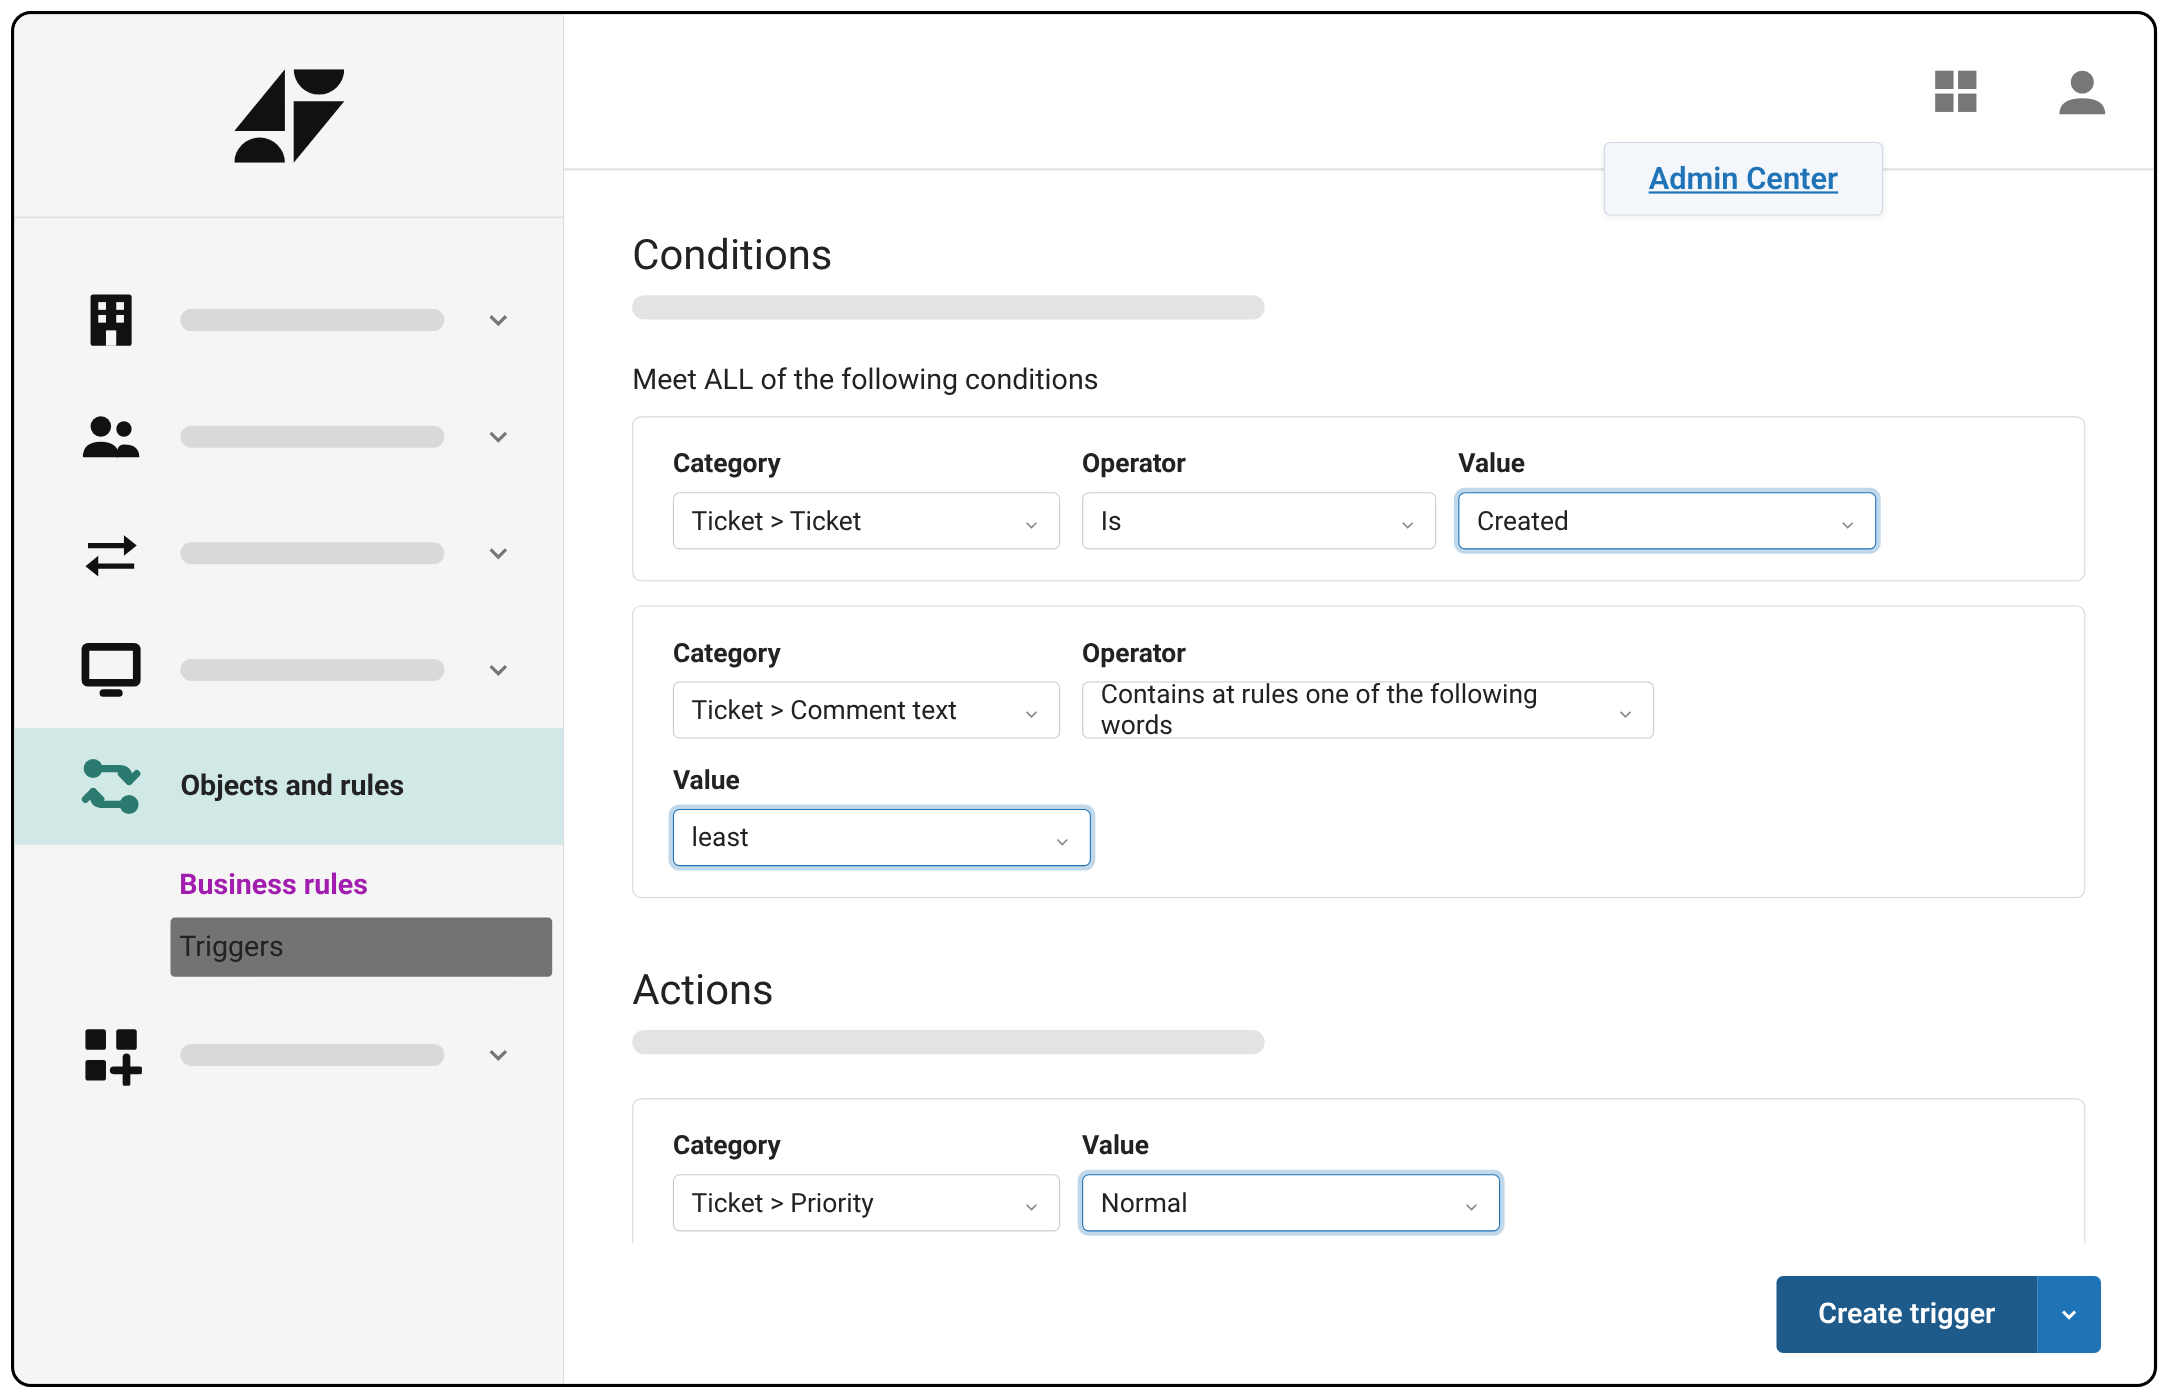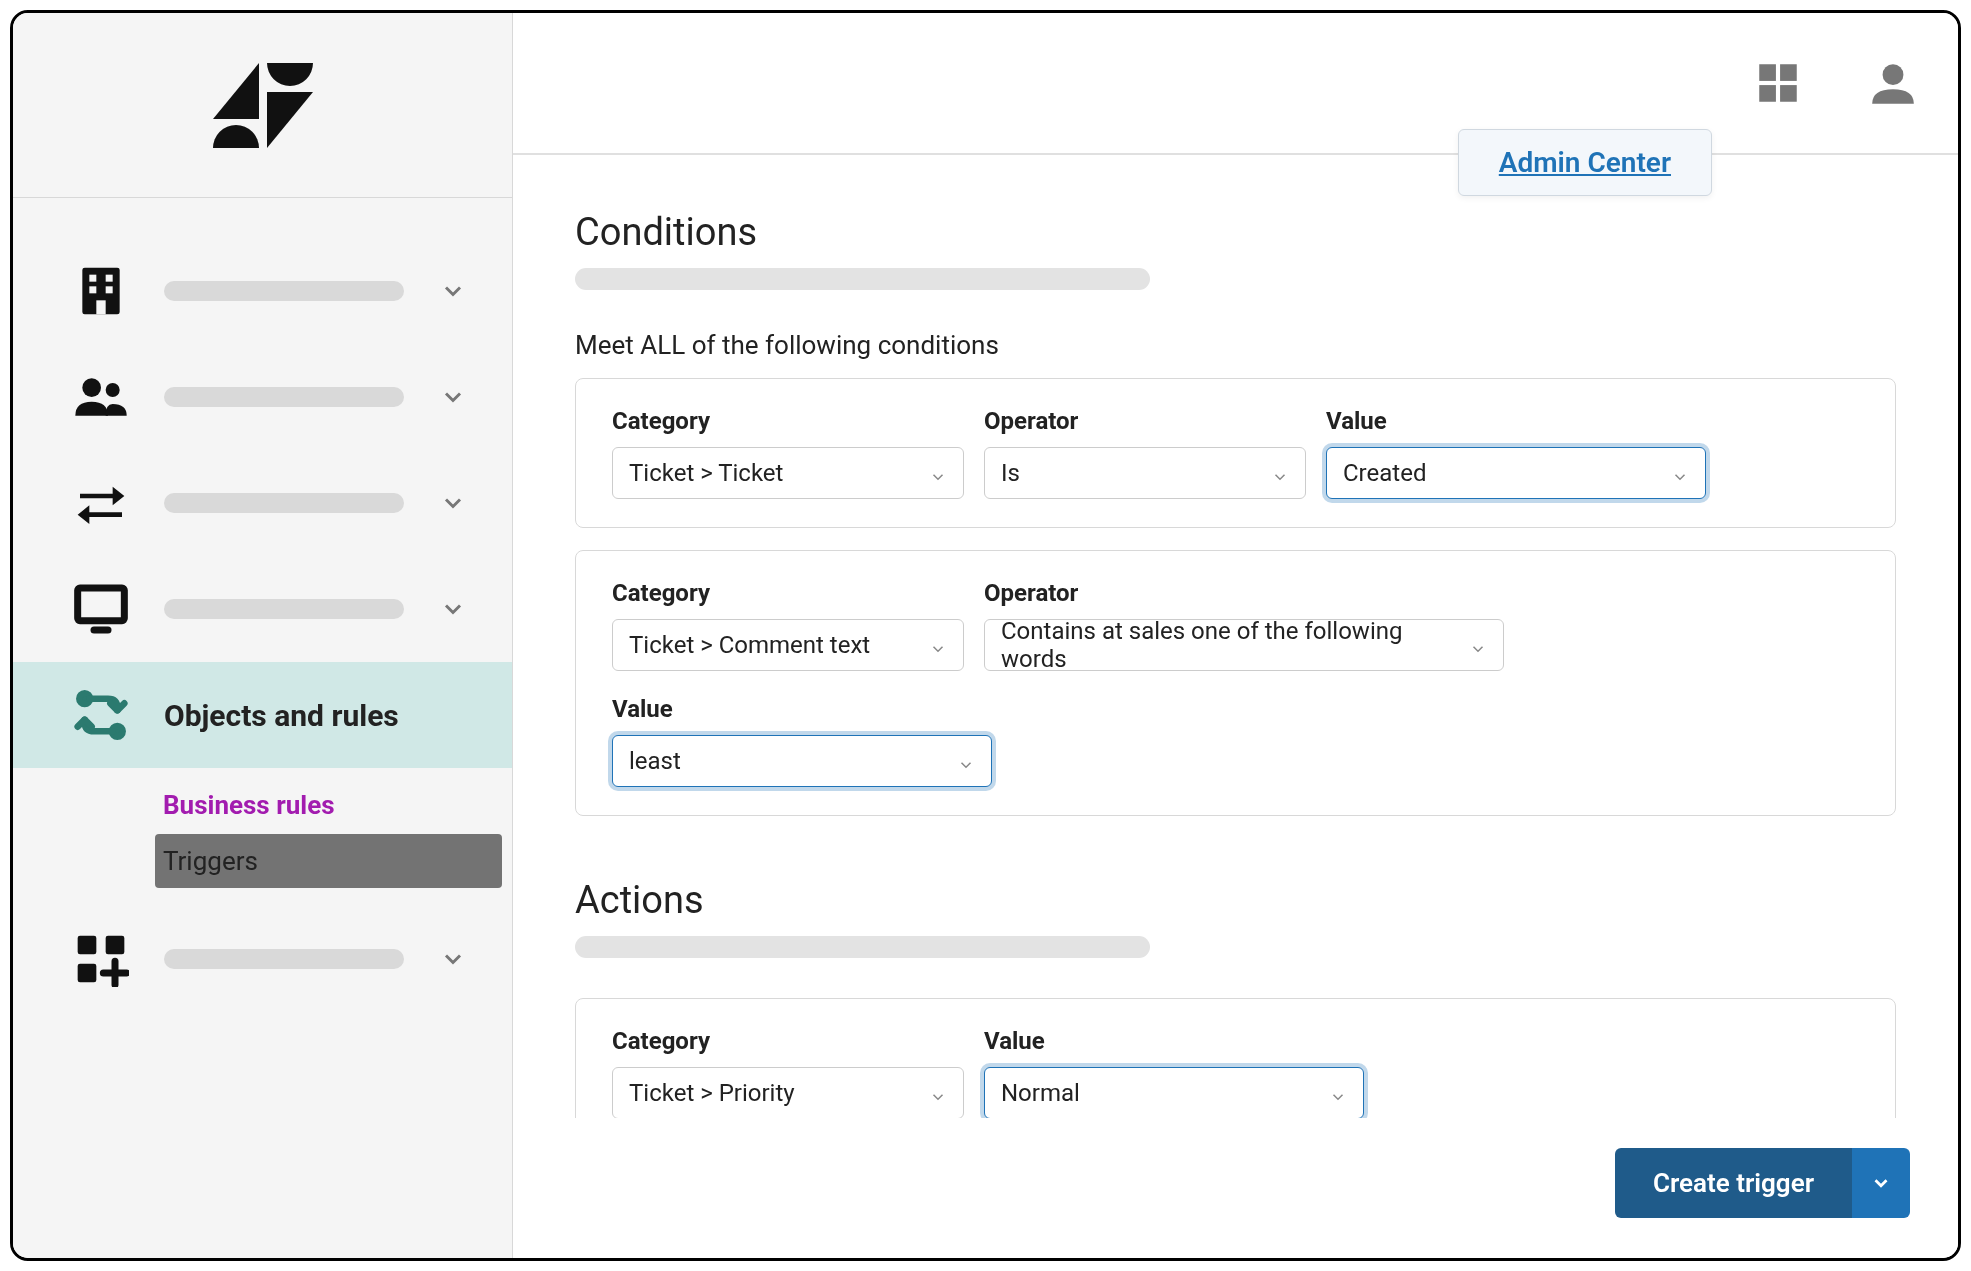--- a/index.html
+++ b/index.html
@@ -78,21 +78,21 @@
       display: flex;
       align-items: center;
       justify-content: center;
       color: #777;
     }
     .nav-item.active {
       background: #d0e8e6;
     }
     .nav-item .nav-label-text {
       flex: 1;
-      font-size: 30px;
+      font-size: 26px;
       font-weight: 700;
       color: #222;
     }
     .nav-subgroup {
       padding-left: 150px;
       padding-top: 8px;
     }
     .nav-sub-header {
       font-size: 26px;
       font-weight: 700;
@@ -220,21 +220,21 @@
     .select-box .chev {
       width: 18px;
       height: 18px;
       color: #888;
       flex-shrink: 0;
     }
     .section-gap {
       height: 40px;
     }
     .footer {
-      padding: 30px 48px 40px 48px;
+      padding: 30px 48px 28px 48px;
       display: flex;
       justify-content: flex-end;
     }
     .btn-group {
       display: flex;
     }
     .btn-primary {
       background: #1f5b8a;
       color: #fff;
       font-size: 26px;
@@ -448,21 +448,21 @@
             <div class="select-box">
               <span>Ticket &gt; Comment text</span>
               <span class="chev"><svg viewBox="0 0 24 24" fill="none" stroke="#888" stroke-width="2">
                     <polyline points="6 9 12 15 18 9"></polyline>
                   </svg></span>
             </div>
           </div>
           <div class="field-group" style="width:520px;">
             <div class="field-label">Operator</div>
             <div class="select-box">
-              <span>Contains at sales one of the following words</span>
+              <span>Contains at rules one of the following words</span>
               <span class="chev"><svg viewBox="0 0 24 24" fill="none" stroke="#888" stroke-width="2">
                     <polyline points="6 9 12 15 18 9"></polyline>
                   </svg></span>
             </div>
           </div>
         </div>
         <div class="field-row">
           <div class="field-group" style="width:380px;">
             <div class="field-label">Value</div>
             <div class="select-box focused">

